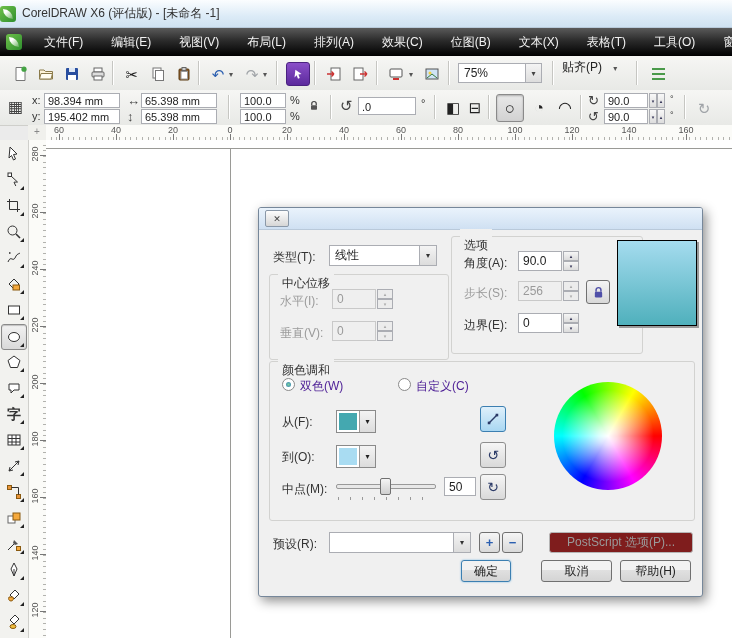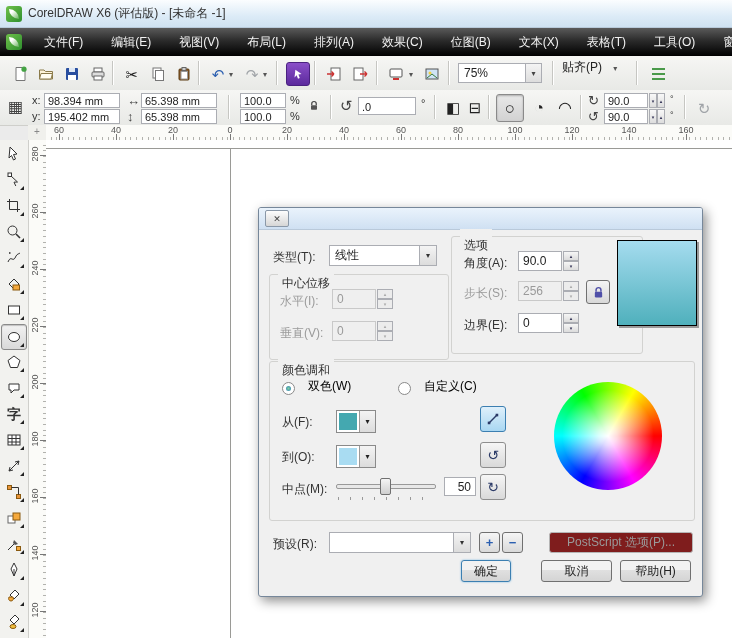--- a/index.html
+++ b/index.html
@@ -3,21 +3,21 @@
 <meta charset="utf-8">
 <style>
   html,body{margin:0;padding:0;background:#777;}
   #app{position:relative;width:732px;height:638px;overflow:hidden;
        font-family:"Liberation Sans","DejaVu Sans",sans-serif;font-size:12px;color:#222;
        background:#ebebeb;user-select:none;}
   .abs{position:absolute;}
   
   #titlebar{left:0;top:0;width:732px;height:28px;
     background:linear-gradient(#fbfdff,#dcebf7 60%,#cfe2f1);border-bottom:1px solid #b8cada;
-    display:flex;align-items:center;gap:6px;padding-left:6px;box-sizing:border-box;}
+    display:flex;align-items:center;gap:6px;box-sizing:border-box;}
   #titlebar .ttl{color:#333;}
   .applogo{width:16px;height:16px;border-radius:3px;background:linear-gradient(135deg,#6fc04a,#2e8f2e);
     position:relative;flex:0 0 auto;}
   .applogo::after{content:"";position:absolute;left:3px;top:3px;width:10px;height:10px;
     border-radius:0 10px 0 10px;background:linear-gradient(135deg,#fff 30%,rgba(255,255,255,.2));}
   
   #menubar{left:0;top:28px;width:732px;height:28px;
     background:linear-gradient(#5a5a5a,#2b2b2b 45%,#000);display:flex;align-items:center;
     gap:0;padding-left:6px;box-sizing:border-box;white-space:nowrap;}
   .menu-item{color:#f2f2f2;padding:4px 14px;cursor:default;}
@@ -115,33 +115,33 @@
   .btn.def{border-color:#3c7fb1;box-shadow:0 0 2px #6fb3e0;}
   .btn.dis{color:#9a9a9a;background:#7f1d1d;border-color:#b5b5b5;}
   .smallbtn{position:absolute;width:21px;height:21px;border:1px solid #707070;border-radius:3px;
     background:linear-gradient(#f6f6f6,#d9d9d9);text-align:center;line-height:19px;
     color:#2b5fb0;font-weight:bold;font-size:13px;box-sizing:border-box;}
   #preview{position:absolute;left:358px;top:32px;width:78px;height:84px;border:1px solid #000;
     box-shadow:2px 2px 0 #9a9a9a;background:linear-gradient(to top,#4fb0bc,#a5dcef);}
   #wheel{position:absolute;left:284px;top:20px;width:108px;height:108px;border-radius:50%;
     background:radial-gradient(circle at 50% 50%, #fff 0%, rgba(255,255,255,.85) 12%, rgba(255,255,255,0) 60%),
       conic-gradient(from 90deg,#f00,#f0f,#00f,#0ff,#0f0,#ff0,#f00);}
-  .radio{position:absolute;display:flex;align-items:flex-end;gap:13px;font-size:12px;color:#000000;}
+  .radio{position:absolute;display:flex;align-items:flex-start;gap:5px;font-size:12px;color:#4c1d95;}
   .rdot{width:13px;height:13px;border-radius:50%;border:1px solid #8a8a8a;background:#fff;position:relative;box-sizing:border-box;}
   .rdot.on::after{content:"";position:absolute;left:3px;top:3px;width:5px;height:5px;border-radius:50%;
     background:radial-gradient(#7fd0a0,#2c7cb8);}
   .slider{position:absolute;width:100px;height:20px;}
   .slider .track{position:absolute;left:0;right:0;top:7px;height:3px;background:#e8e8e8;
     border:1px solid #999;border-radius:2px;}
   .slider .thumb{position:absolute;left:44%;top:1px;width:9px;height:15px;border:1px solid #707070;border-radius:2px;
     background:linear-gradient(#f4f4f4,#cfcfcf);}
   .slider .ticks{position:absolute;left:2px;right:2px;bottom:-3px;height:3px;
     background:repeating-linear-gradient(to right,#999 0 1px,transparent 1px 12px);}
   .midval{position:absolute;width:32px;height:19px;background:#fff;border:1px solid #abadb3;
-    font-size:12px;padding:0 4px;line-height:18px;box-sizing:border-box;text-align:right;}
+    font-size:12px;padding:0 4px;line-height:18px;box-sizing:border-box;}
   .lockbtn{position:absolute;width:22px;height:22px;border:1px solid #707070;border-radius:3px;
     background:linear-gradient(#f4f4f4,#d8d8d8);display:flex;align-items:center;justify-content:center;}
 </style>
 </head>
 <body>
 
 <div id="app">
 
   <div class="abs" id="titlebar">
     <span class="applogo"></span>

